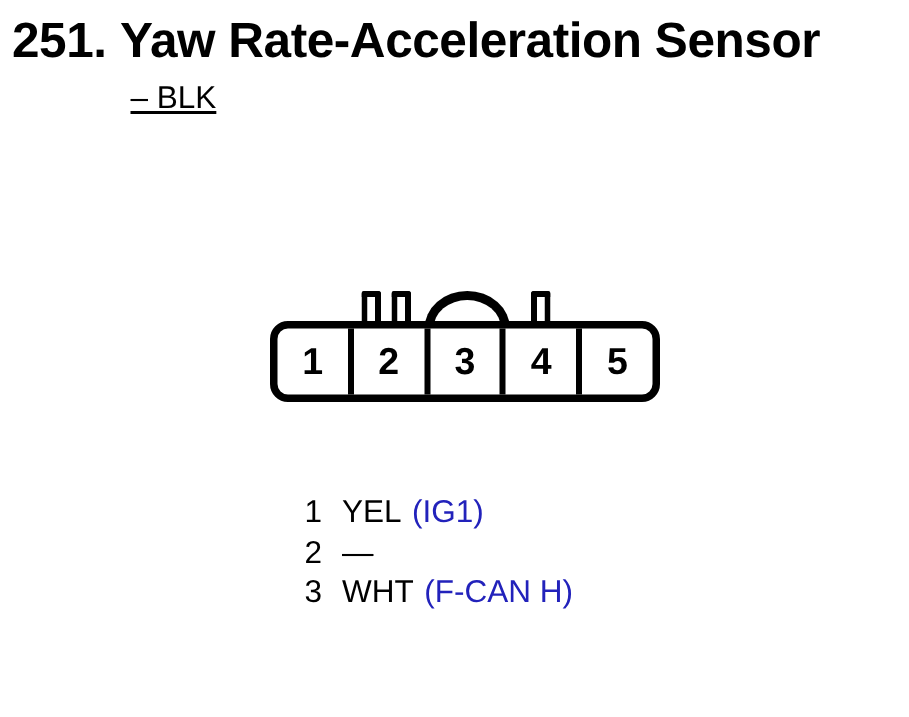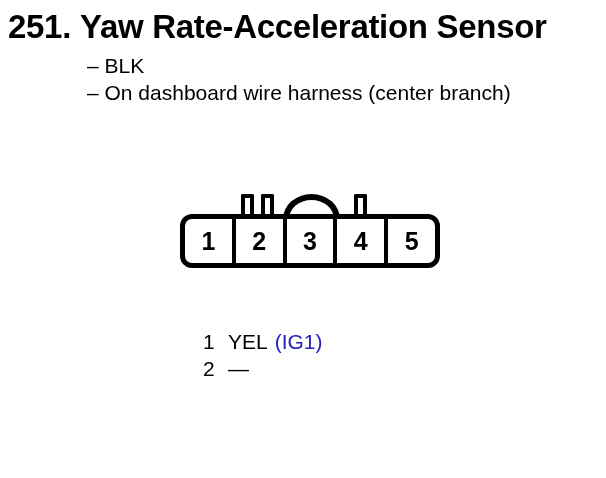--- a/index.html
+++ b/index.html
@@ -20,21 +20,21 @@
   .title{
     position:absolute;left:8px;top:8px;
     font-size:33px;font-weight:bold;
     letter-spacing:-0.3px;white-space:nowrap;
   }
   .title .section-num{margin-right:9px;}
   .notes{
     position:absolute;left:87px;top:52px;
     font-size:21px;line-height:27px;
   }
-  .note-line{white-space:nowrap;}
+  .note-line{white-space:nowrap;text-decoration:underline;}
 
   
   .tab{
     position:absolute;top:194px;width:13px;height:25px;
     box-sizing:border-box;border:4px solid var(--line);border-bottom:none;
     border-radius:2px 2px 0 0;background:var(--background);z-index:1;
   }
   .tab.t1{left:241px;}
   .tab.t2{left:261px;}
   .tab.t3{left:354px;}
@@ -68,21 +68,20 @@
 <body>
 
 <div class="page">
 
   <div class="title">
     <span class="section-num">251.</span><span>Yaw Rate-Acceleration Sensor</span>
   </div>
 
   <div class="notes">
     <div class="note-line">– BLK</div>
-    <div class="note-line">– On dashboard wire harness (center branch)</div>
   </div>
 
   <div class="tab t1"></div>
   <div class="tab t2"></div>
   <div class="dome"></div>
   <div class="tab t3"></div>
 
   <div class="connector-body">
     <div class="cavity">1</div>
     <div class="divider"></div>
@@ -95,15 +94,18 @@
     <div class="cavity">5</div>
   </div>
 
   <div class="pinout">
     <div class="pin-row">
       <span class="pin-num">1</span><span class="wire">YEL</span><span class="signal">(IG1)</span>
     </div>
     <div class="pin-row">
       <span class="pin-num">2</span><span class="wire">—</span><span class="signal"></span>
     </div>
+    <div class="pin-row">
+      <span class="pin-num">3</span><span class="wire">WHT</span><span class="signal">(F-CAN H)</span>
+    </div>
   </div>
 
 </div>
 
 </body></html>

